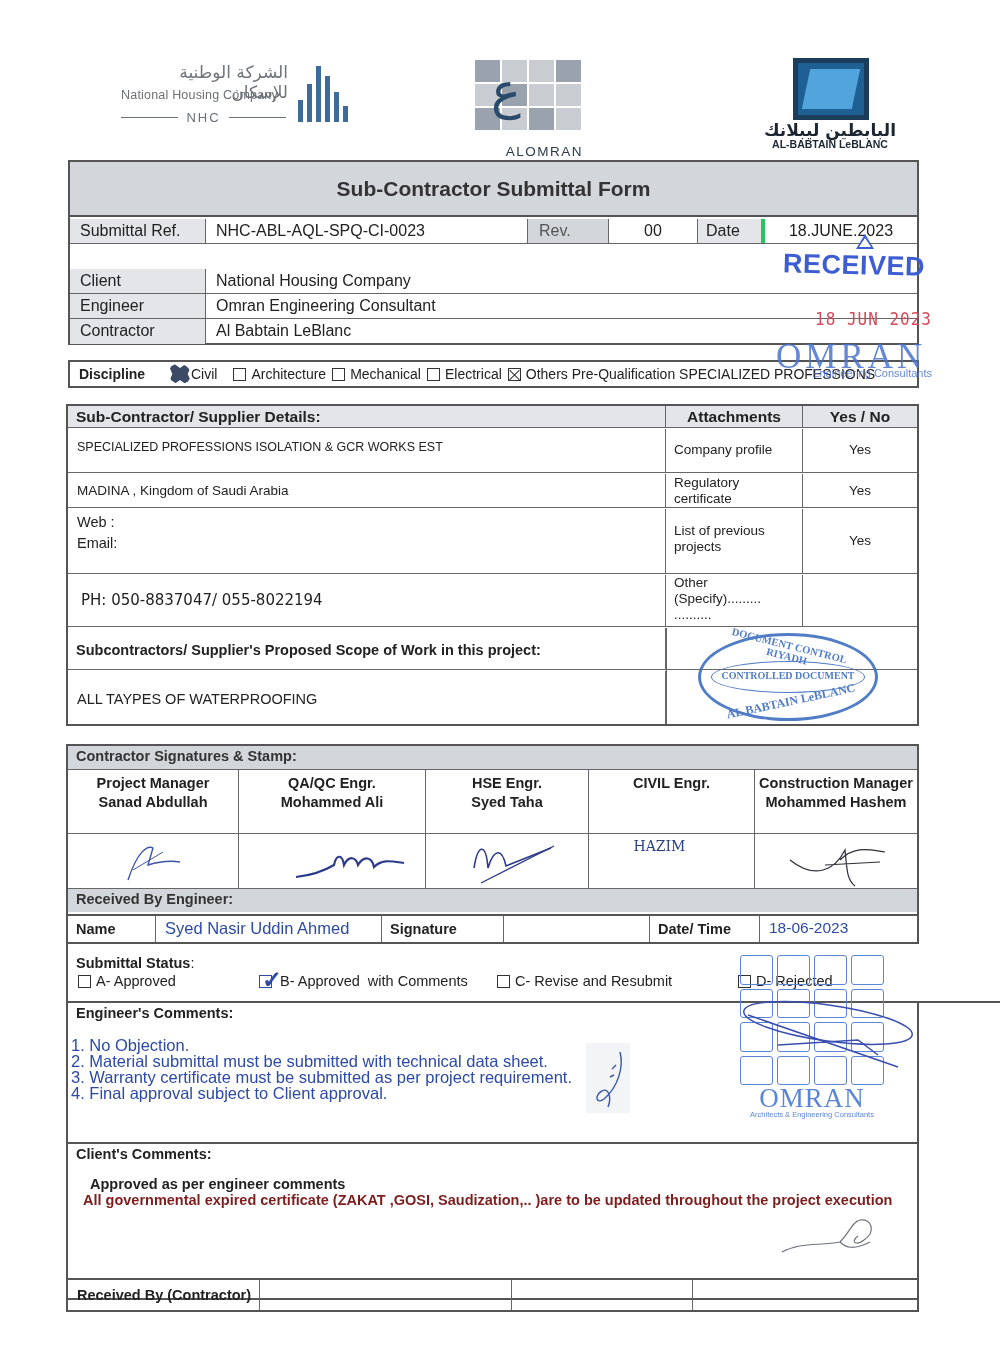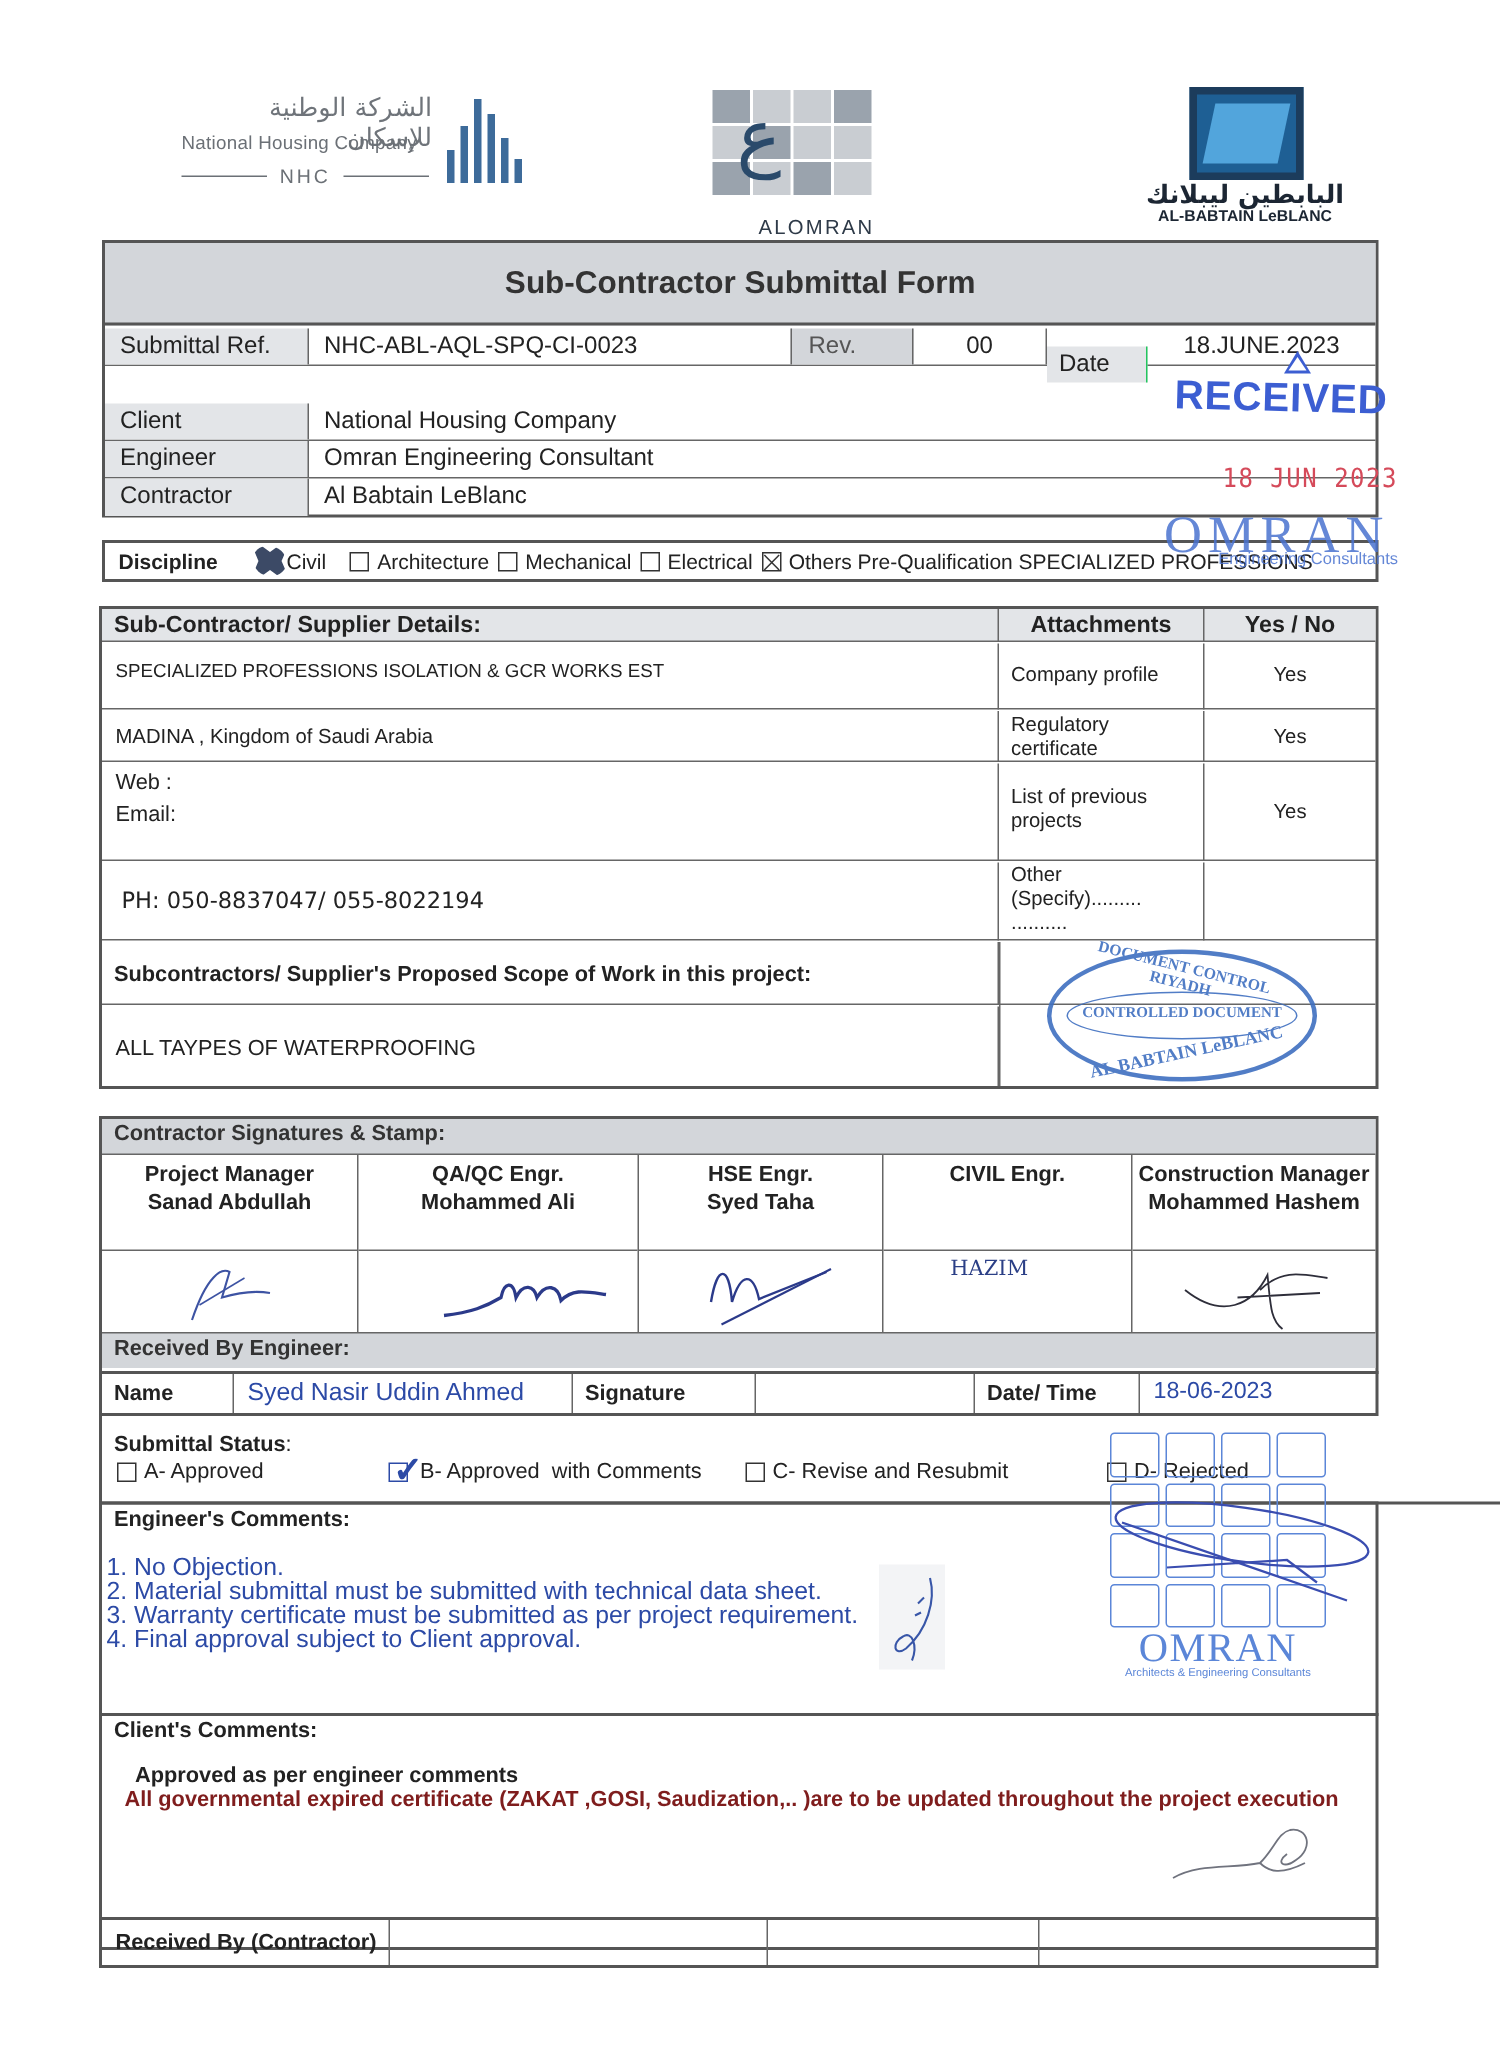--- a/index.html
+++ b/index.html
@@ -35,21 +35,21 @@
   .lgray { background: #e3e5e8; }
 
   
   .hdr { left: 68px; top: 160px; width: 851px; height: 185px; }
   .hdr .title { position: absolute; left: 0; top: 0; width: 847px; height: 55px; border-bottom: 2px solid #555; display: flex; align-items: center; justify-content: center; font-size: 21px; font-weight: bold; color: #333; }
   .hdr .row { position: absolute; left: 0; width: 847px; height: 25px; border-bottom: 1px solid #666; font-size: 16px; color: #222; }
   .hdr .row .lab { position: absolute; left: 0; top: 0; width: 136px; height: 100%; border-right: 1px solid #666; padding: 3px 0 0 10px; }
   .hdr .row .val { position: absolute; left: 137px; top: 0; height: 100%; padding: 3px 0 0 9px; white-space: nowrap; }
   .hdr .row .rev-l { position: absolute; left: 457px; top: 0; width: 82px; height: 100%; border-left: 1px solid #666; border-right: 1px solid #666; padding: 3px 0 0 11px; color: #555; }
   .hdr .row .rev-v { position: absolute; left: 539px; top: 0; width: 89px; height: 100%; border-right: 1px solid #666; text-align: center; padding-top: 3px; }
-  .hdr .row .date-l { position: absolute; left: 628px; top: 12px; width: 67px; height: 100%; border-right: 1px solid #22c55e; padding: 3px 0 0 8px; }
+  .hdr .row .date-l { position: absolute; left: 628px; top: 0; width: 67px; height: 100%; border-right: 4px solid #22c55e; padding: 3px 0 0 8px; }
   .hdr .row .date-v { position: absolute; left: 695px; top: 0; width: 152px; height: 100%; text-align: center; padding-top: 3px; }
 
   
   .disc { left: 68px; top: 360px; width: 851px; height: 28px; font-size: 14px; display: flex; align-items: center; padding-left: 9px; color: #222; }
   .disc .dl { font-weight: bold; width: 100px; }
   .disc .opt { display: inline-flex; align-items: center; margin-right: 6px; }
   .chk { display: inline-block; width: 13px; height: 13px; border: 1px solid #333; margin-right: 5px; position: relative; background: #fff; }
   .chk.x::before, .chk.x::after { content: ""; position: absolute; left: 5px; top: -1px; width: 1px; height: 14px; background: #333; }
   .chk.x::before { transform: rotate(45deg); }
   .chk.x::after { transform: rotate(-45deg); }

